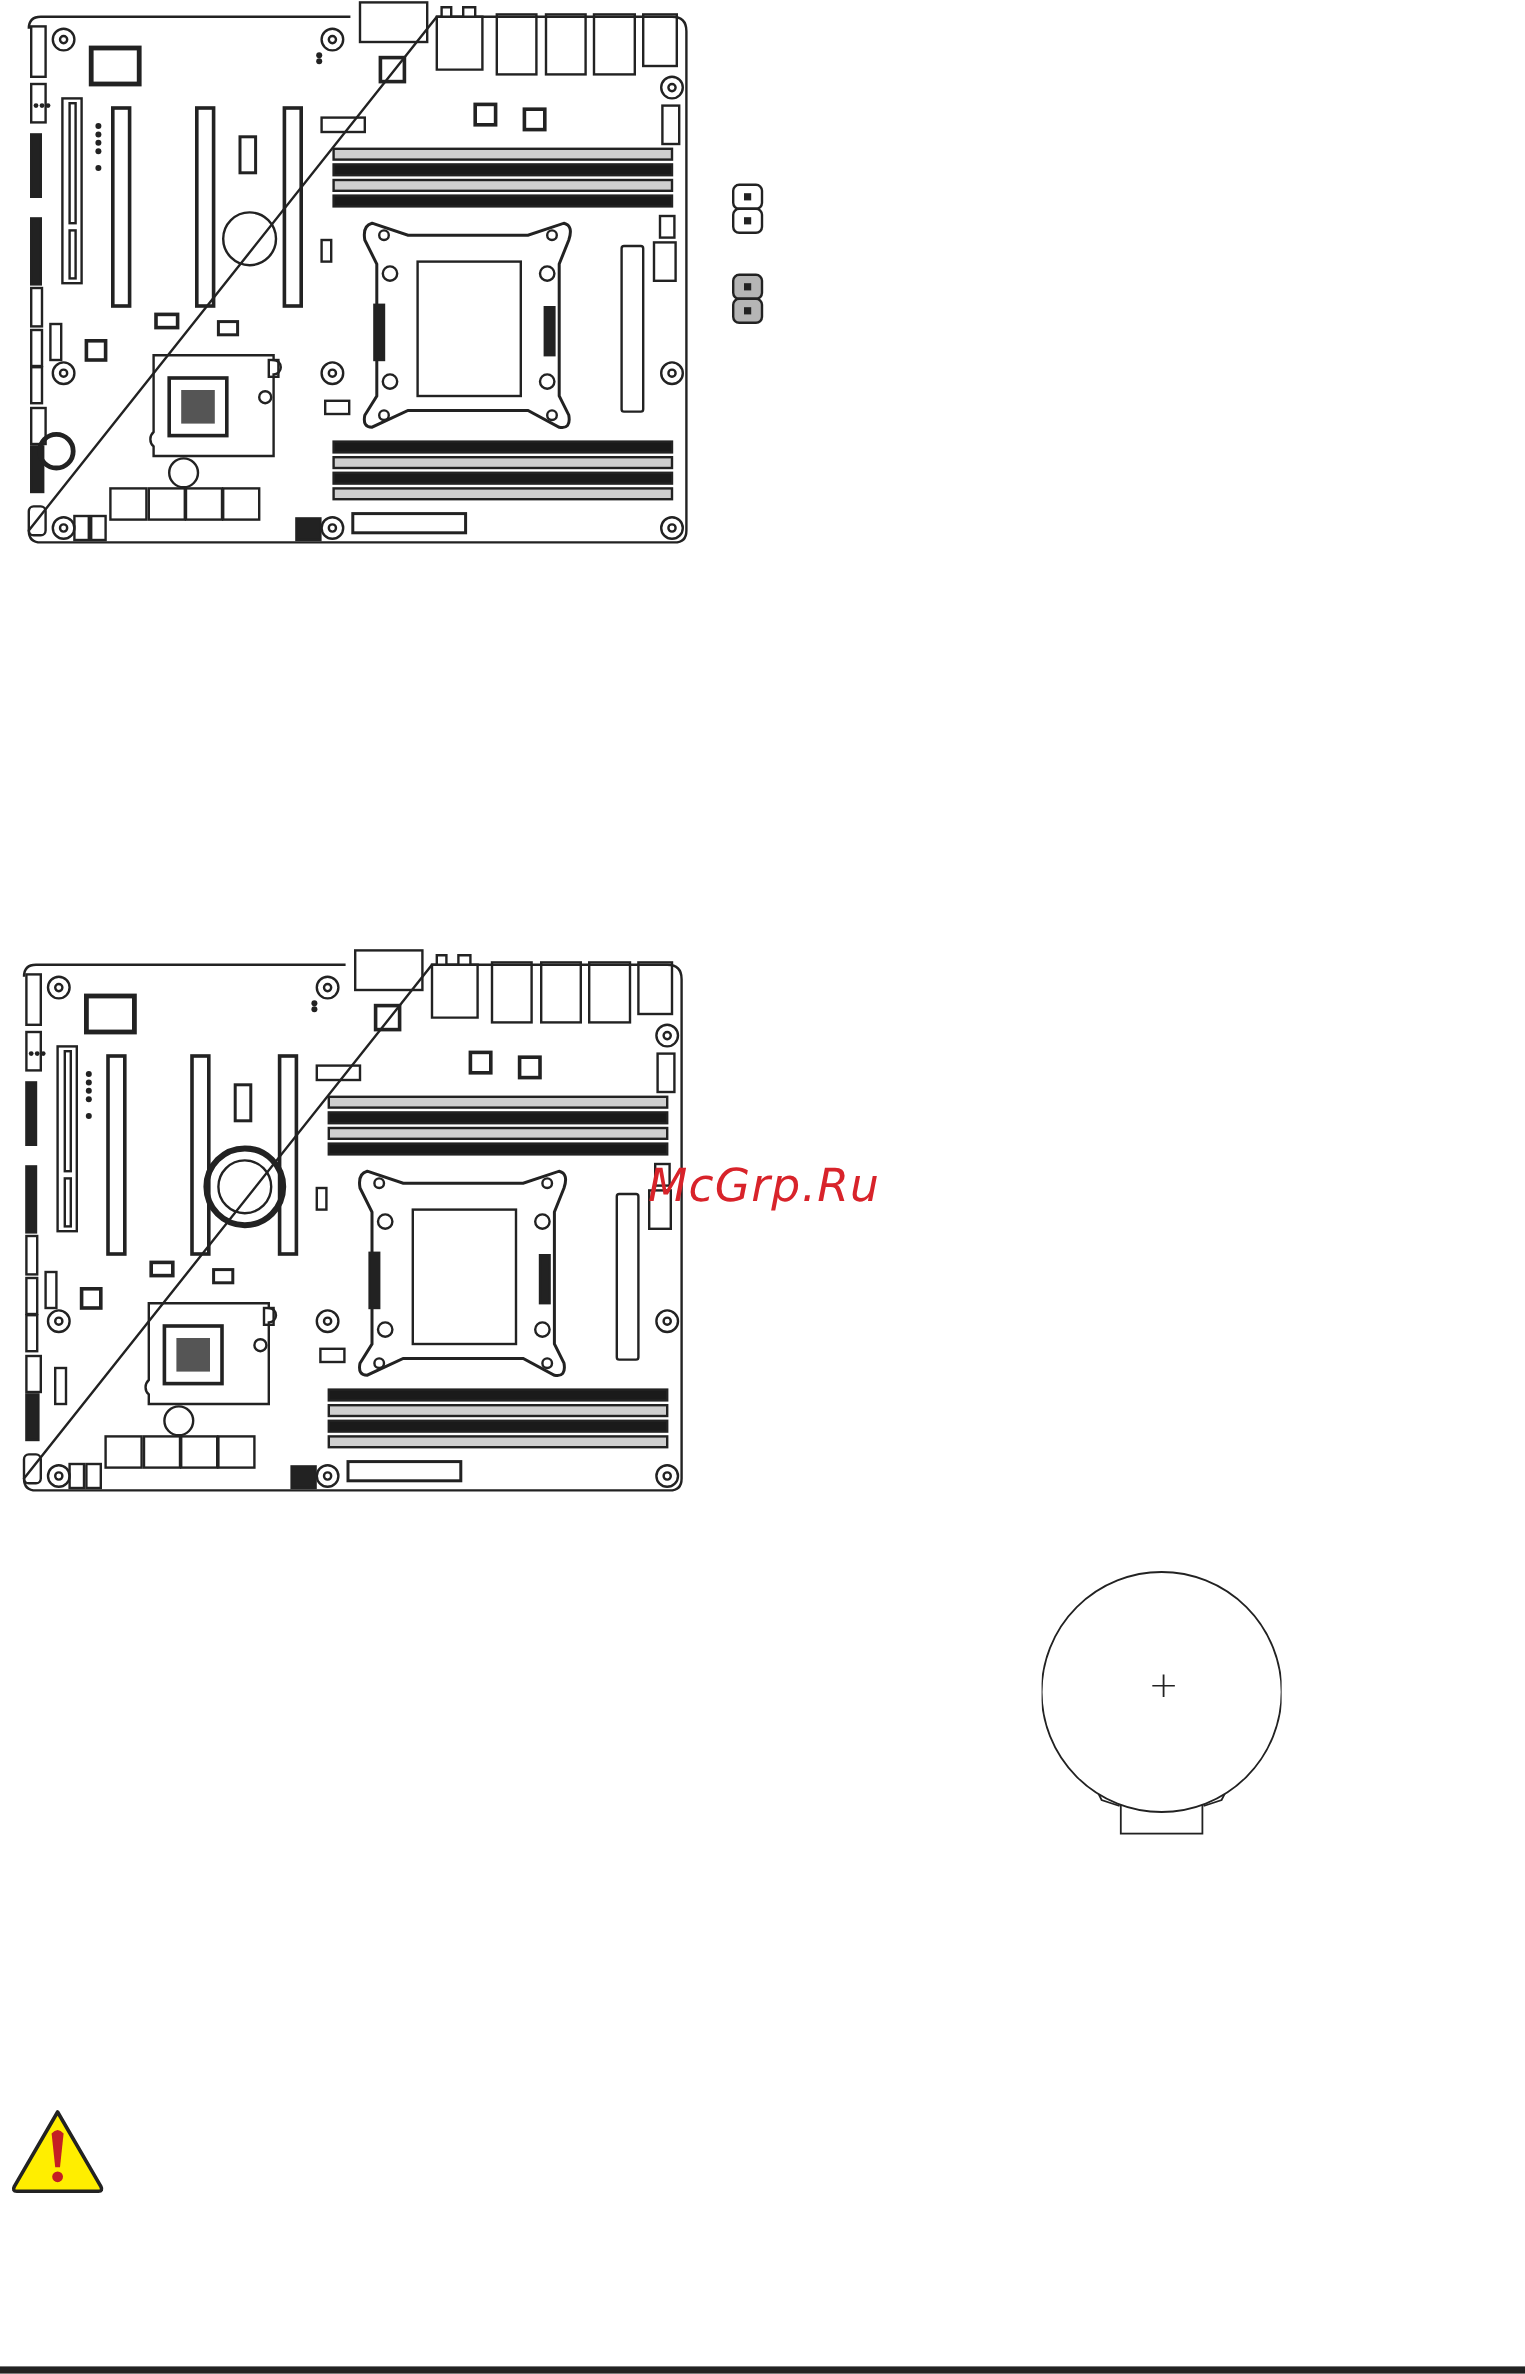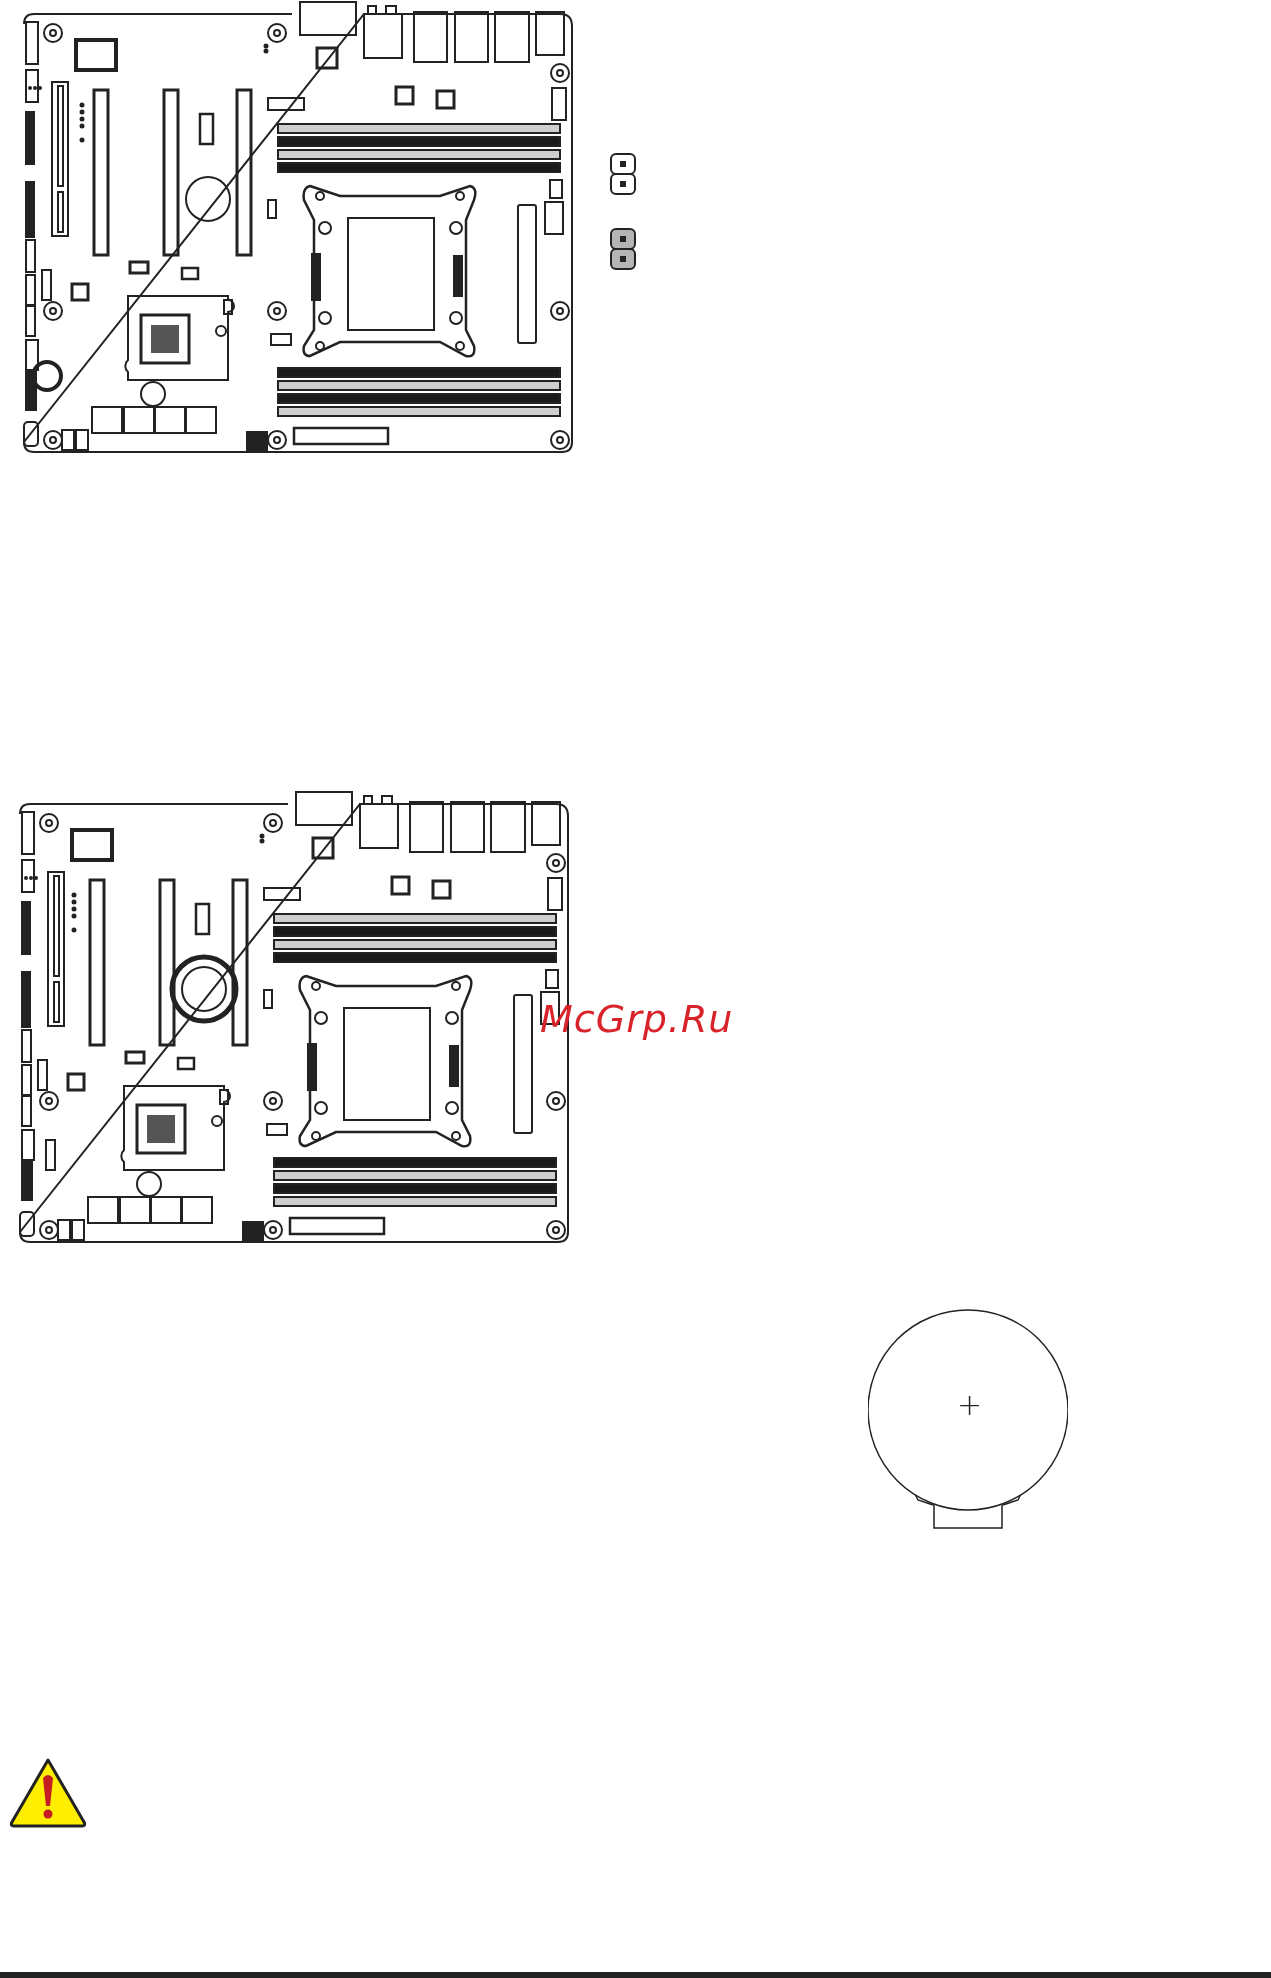--- a/index.html
+++ b/index.html
@@ -1,20 +1,20 @@
 <!DOCTYPE html>
 <html><head>
 <meta charset="utf-8">
 <style>
   html,body{margin:0;padding:0;background:#fff;}
   body{width:1271px;height:1978px;position:relative;overflow:hidden;font-family:"DejaVu Sans",sans-serif;}
   .abs{position:absolute;}
   .board{position:absolute;}
   .board svg{display:block;}
-  .watermark{position:absolute;left:540px;top:966px;font-family:"DejaVu Sans",sans-serif;font-style:italic;font-size:38px;letter-spacing:1px;margin-top:31px;}
+  .watermark{position:absolute;left:540px;top:966px;font-family:"DejaVu Sans",sans-serif;font-style:italic;font-size:38px;letter-spacing:1px;}
   .footer-rule{position:absolute;left:0;top:1972px;width:1271px;height:6px;}
   .jumper{position:absolute;width:26px;}
   .jumper .pin{width:22px;height:18px;border:2px solid #222;border-radius:6px;position:relative;margin-bottom:-2px;}
   .jumper .pin::after{content:"";position:absolute;left:8px;top:6px;width:6px;height:6px;background:#222;}
 </style>
 </head>
 <body>
 
 <div class="board" style="left:10px;top:0;">
 <svg width="720" height="580" viewBox="0 0 720 580" xmlns="http://www.w3.org/2000/svg" fill="none" stroke="#222" stroke-width="2">

